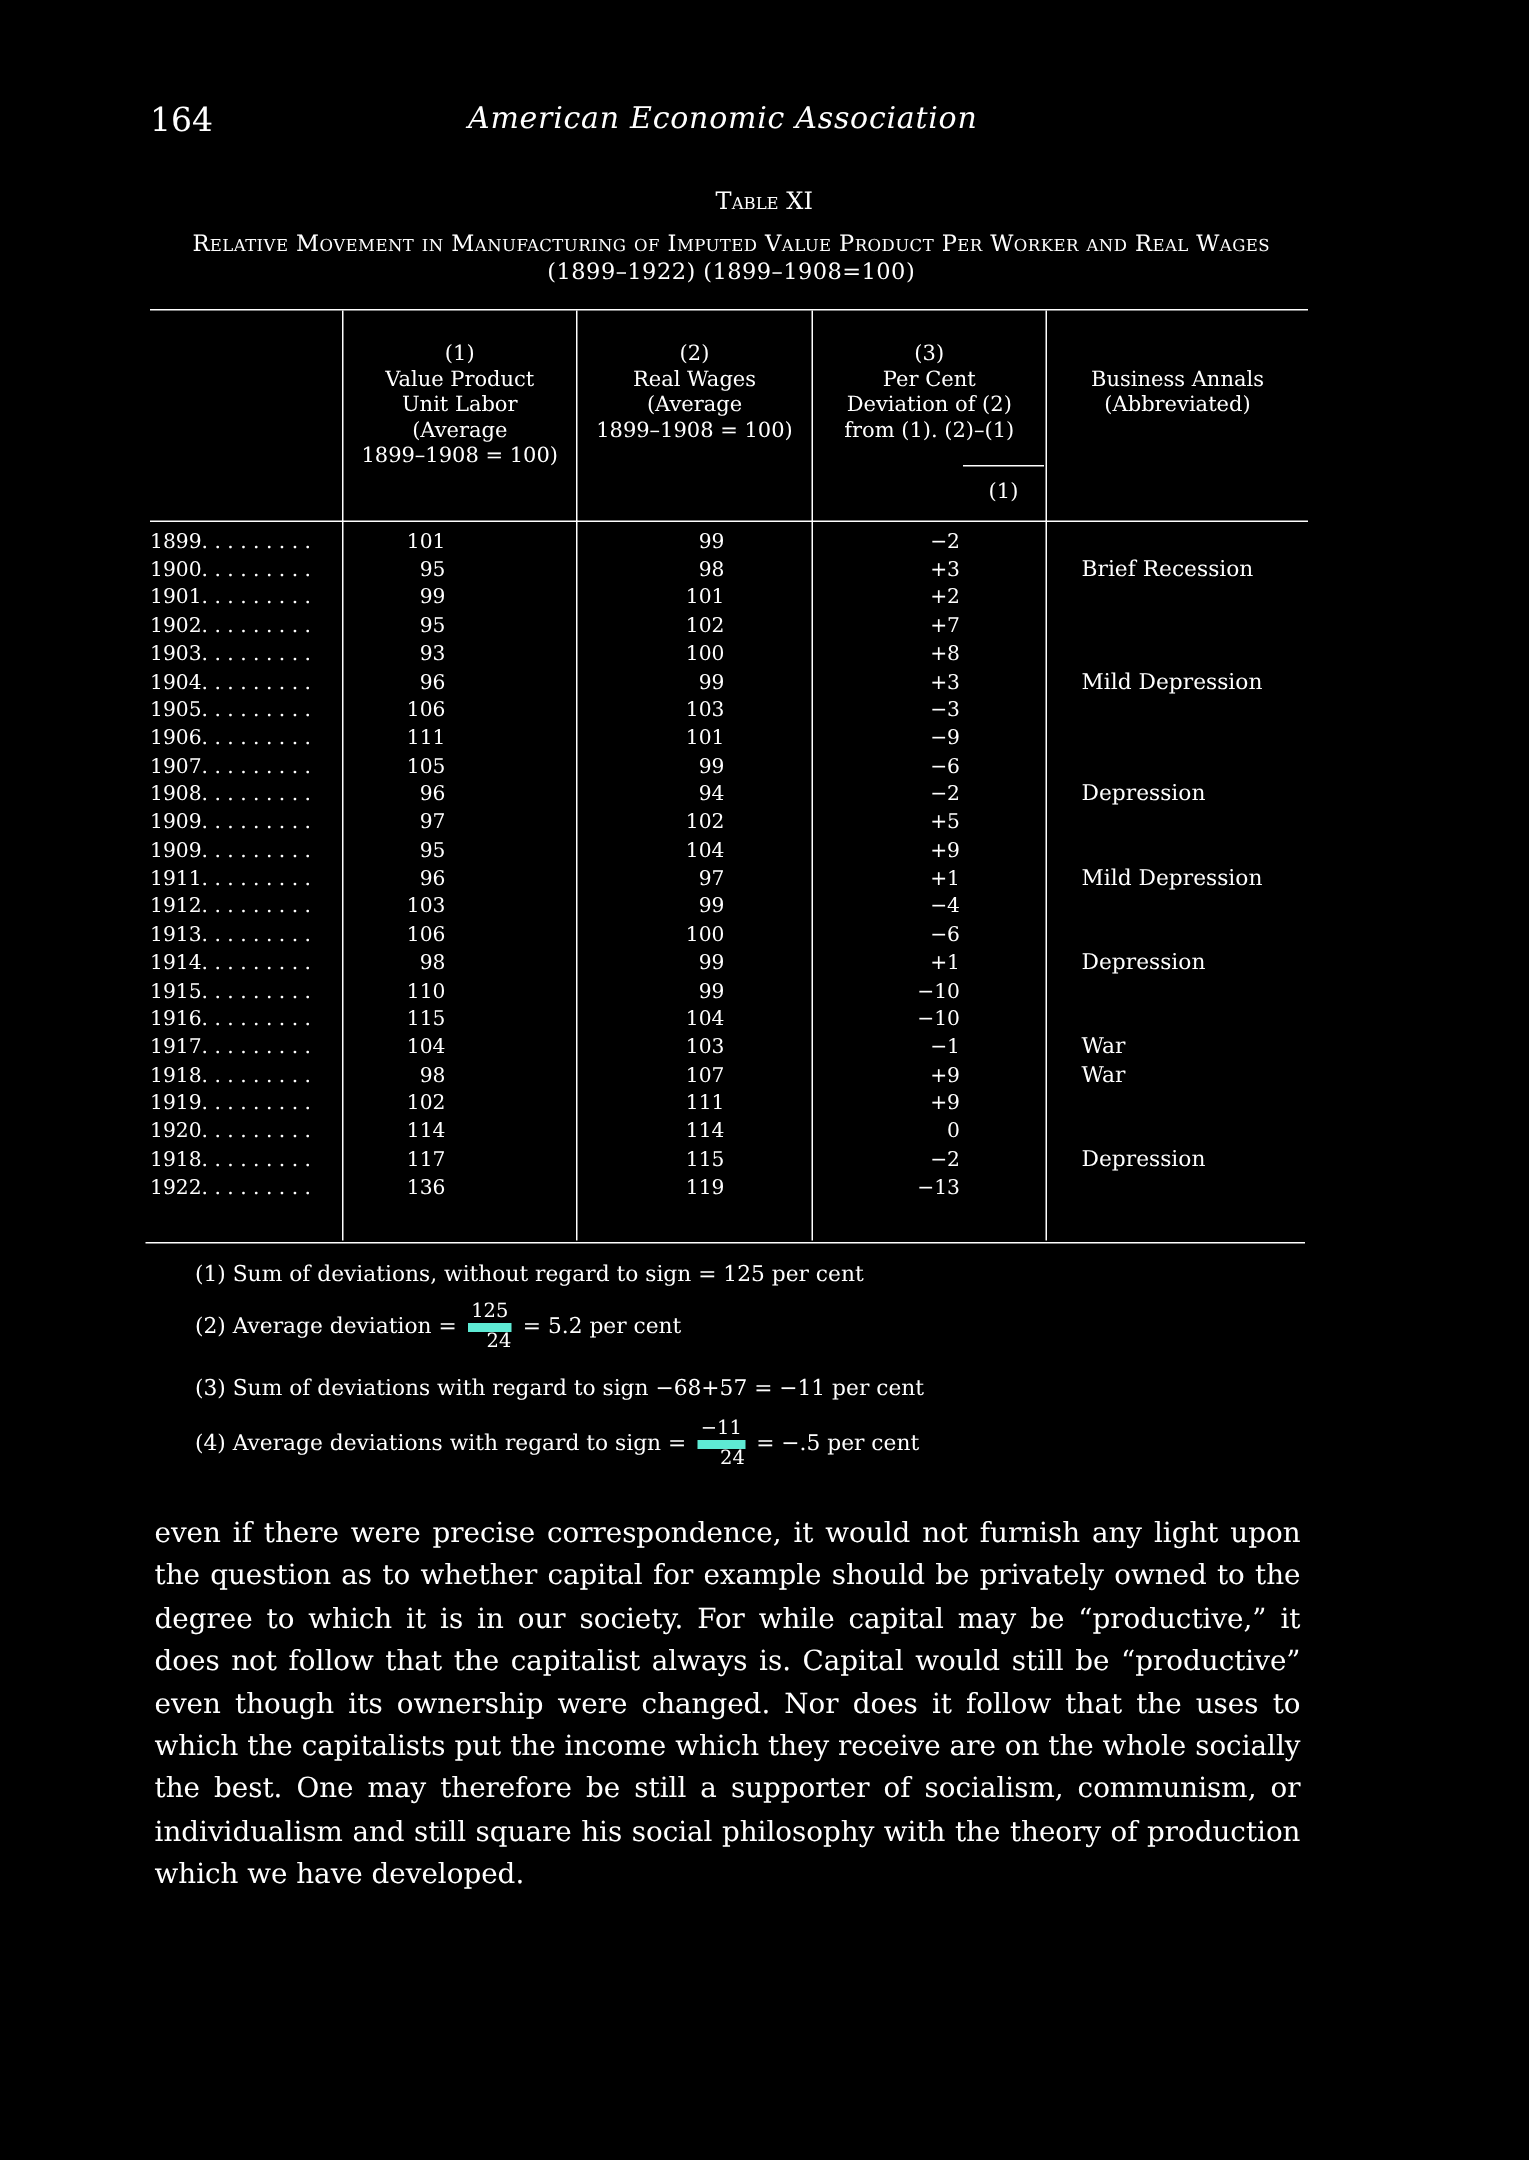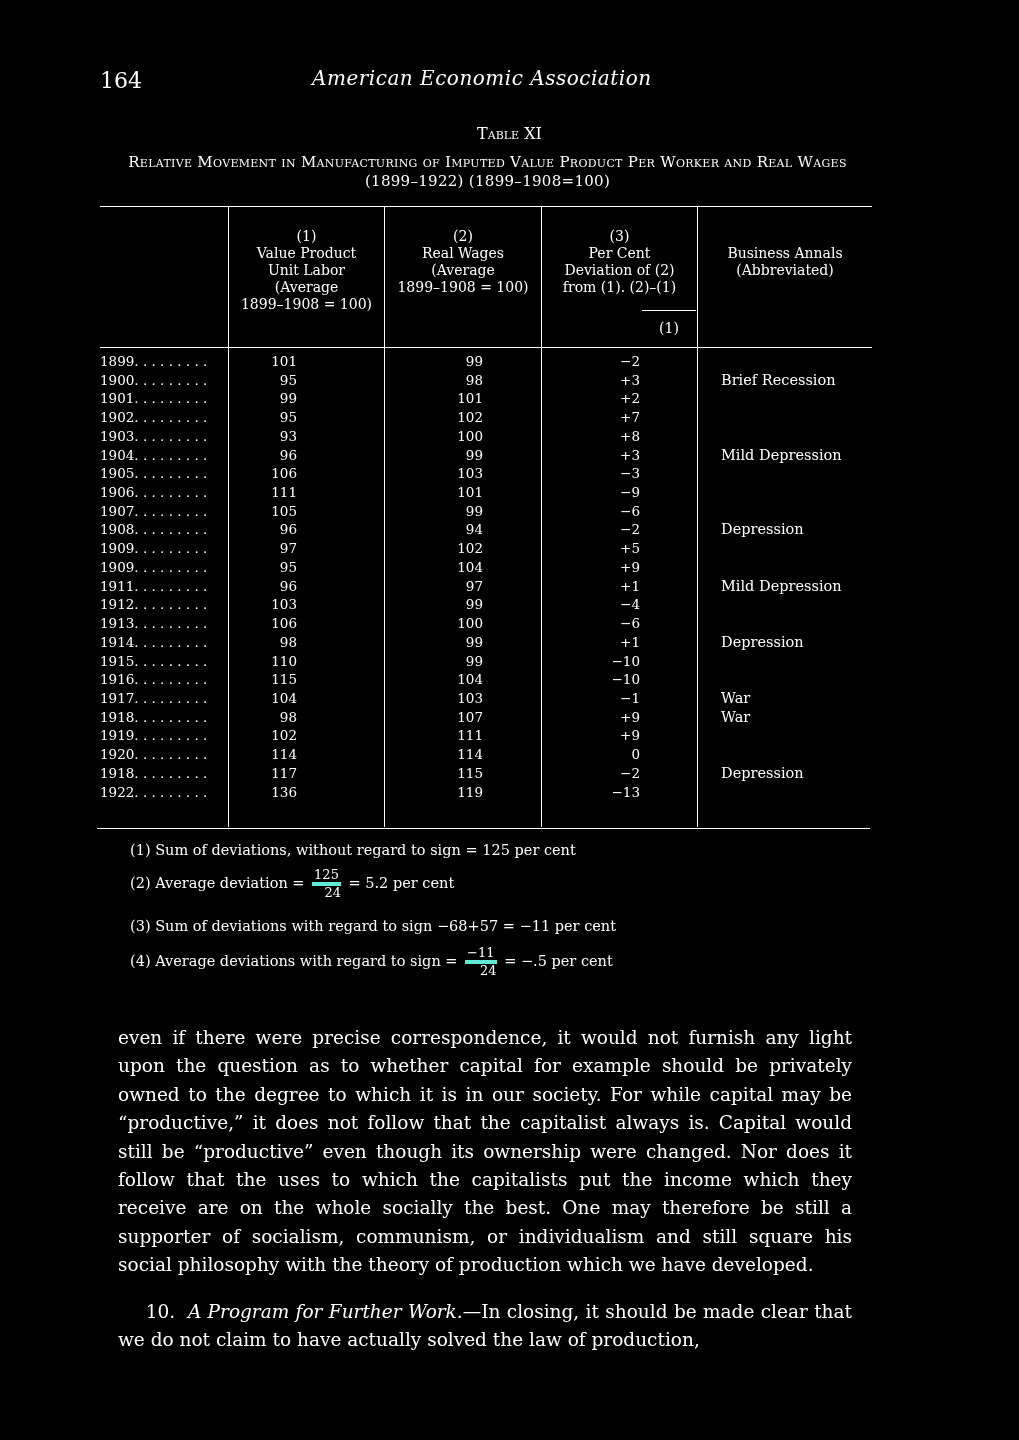--- a/index.html
+++ b/index.html
@@ -17,24 +17,24 @@
   .row { position:absolute; height:19px; font-size:13.5px; line-height:19px; white-space:nowrap; }
   .cell { position:absolute; }
   .year { left:0; width:125px; overflow:hidden; }
   .c1 { left:127px; width:70px; text-align:right; }
   .c2 { left:285px; width:98px; text-align:right; }
   .c3 { left:445px; width:95px; text-align:right; }
   .c4 { left:621px; width:160px; text-align:left; font-size:14.5px; }
   .notes { position:absolute; left:130px; top:842px; font-size:14.5px; }
   .note { position:absolute; left:0; white-space:nowrap; }
   .frac { display:inline-block; vertical-align:middle; text-align:center; font-size:13px; line-height:14px; margin:0 3px; }
-  .frac .num { display:block; border-bottom:4px solid #5eead4; padding:0 2px; }
+  .frac .num { display:block; border-bottom:6px solid #5eead4; padding:0 2px; }
   .frac .den { display:block;text-align:right; }
   .body-text { position:absolute; left:100px; width:770px; top:1006px; font-size:18.5px; line-height:28.4px; text-align:justify; }
-  .body-text p { margin:18px; }
+  .body-text p { margin:3px; }
   .indent { text-indent:1.5em; }
   .it { font-style:italic; }
   .lastline { text-align-last:left; }
 </style>
 </head>
 <body>
 
 <div class="abs pagenum">164</div>
 <div class="abs running">American Economic Association</div>
 
@@ -262,14 +262,13 @@
     <span class="frac">
       <span class="num">−11</span>
       <span class="den">24</span>
     </span>
     <span>= −.5 per cent</span>
   </div>
 </div>
 
 <div class="body-text">
   <p>even if there were precise correspondence, it would not furnish any light upon the question as to whether capital for example should be privately owned to the degree to which it is in our society. For while capital may be “productive,” it does not follow that the capitalist always is. Capital would still be “productive” even though its ownership were changed. Nor does it follow that the uses to which the capitalists put the income which they receive are on the whole socially the best. One may therefore be still a supporter of socialism, communism, or individualism and still square his social philosophy with the theory of production which we have developed.</p>
-  <p class="indent lastline"><span>10.</span>&nbsp; <span class="it">A Program for Further Work.</span><span>—In closing, it should be made clear that we do not claim to have actually solved the law of production,</span></p>
 </div>
 
 </body></html>

